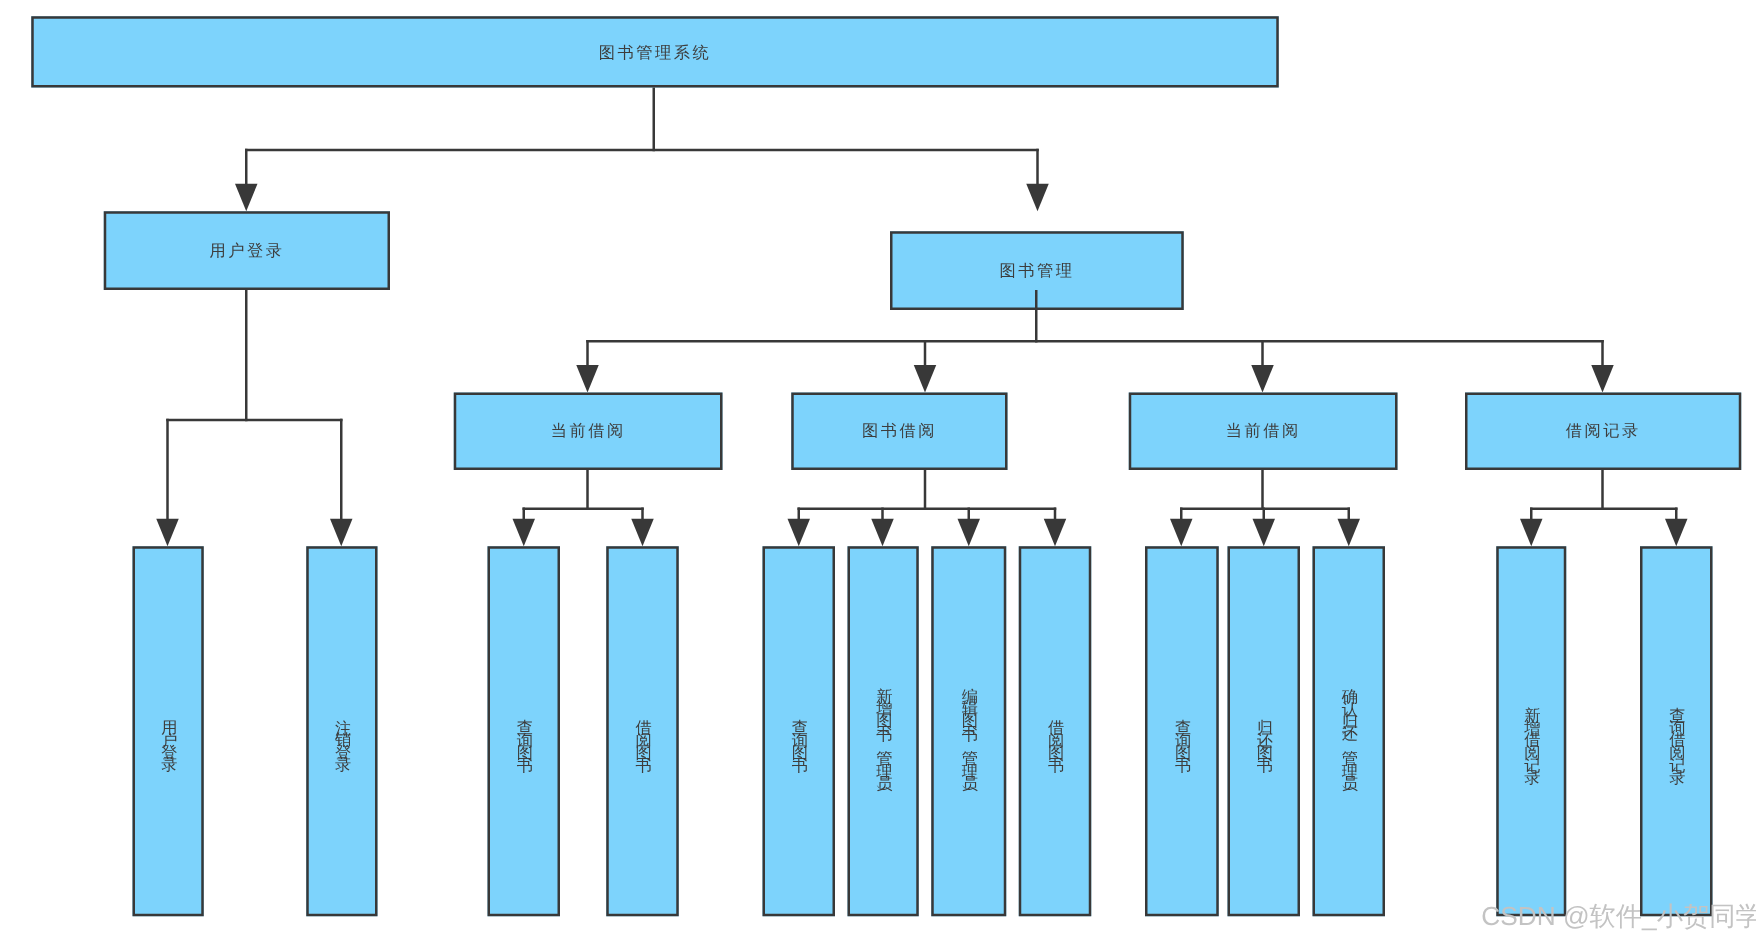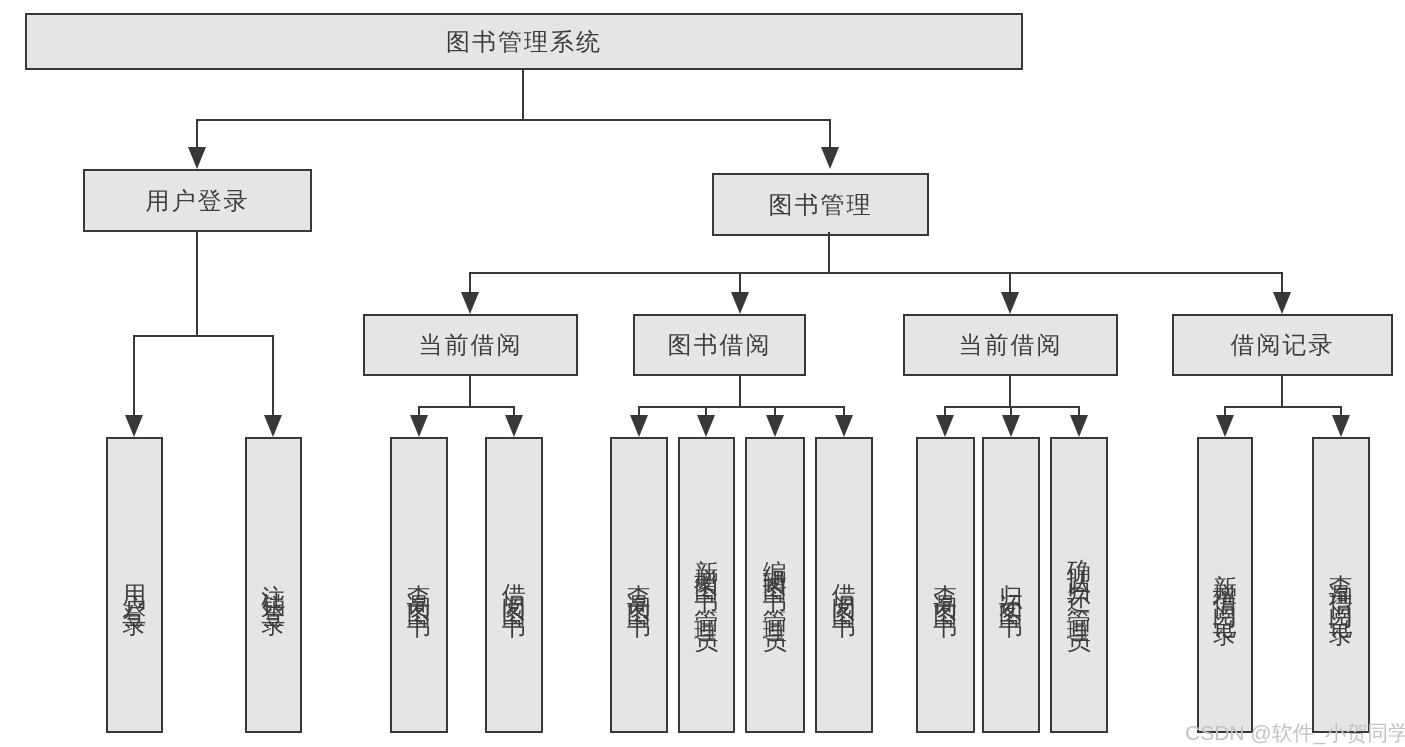--- a/index.html
+++ b/index.html
@@ -3,25 +3,25 @@
 <meta charset="utf-8">
 <style>
   html, body { margin:0; padding:0; background:#ffffff; }
   .canvas {
     position:relative; width:1405px; height:747px;
     background:var(--color-background,#ffffff);
     font-family:"Liberation Sans", sans-serif;
     overflow:hidden;
   }
   .box {
-    position:absolute; box-sizing:border-box; background:#e5e5e5;
+    position:absolute; box-sizing:border-box; background:#7dd3fc;
     border:2px solid var(--color-line,#383838);
     color:var(--color-text,#3d3d3d);
     display:flex; align-items:center; justify-content:center;
-    font-size:24px;
+    font-size:13px;
   }
   .box.h { letter-spacing:2px; }
   .box.v {
     writing-mode:vertical-rl; text-orientation:mixed;
     letter-spacing:10px; line-height:1.15;
   }
   .vl { position:absolute; width:2px; background:var(--color-line,#383838); }
   .hl { position:absolute; height:2px; background:var(--color-line,#383838); }
   .arrow {
     position:absolute; width:0; height:0;
@@ -42,21 +42,21 @@
   <div class="box h" style="left:25px;top:13px;width:998px;height:57px">图书管理系统</div>
 
   <div class="vl" style="left:522px;top:70px;height:51px"></div>
   <div class="hl" style="left:196px;top:119px;width:635px"></div>
   <div class="vl" style="left:196px;top:119px;height:30px"></div>
   <div class="arrow" style="left:188px;top:147px"></div>
   <div class="vl" style="left:829px;top:119px;height:30px"></div>
   <div class="arrow" style="left:821px;top:147px"></div>
 
   <div class="box h" style="left:83px;top:169px;width:229px;height:63px">用户登录</div>
-  <div class="box h" style="left:712px;top:173px;width:217px;height:63px">图书管理</div>
+  <div class="box h" style="left:712px;top:185px;width:235px;height:63px">图书管理</div>
 
   <div class="vl" style="left:196px;top:232px;height:105px"></div>
   <div class="hl" style="left:133px;top:335px;width:141px"></div>
   <div class="vl" style="left:133px;top:335px;height:82px"></div>
   <div class="arrow" style="left:125px;top:415px"></div>
   <div class="vl" style="left:272px;top:335px;height:82px"></div>
   <div class="arrow" style="left:264px;top:415px"></div>
 
   <div class="vl" style="left:828px;top:232px;height:42px"></div>
   <div class="hl" style="left:469px;top:272px;width:814px"></div>

